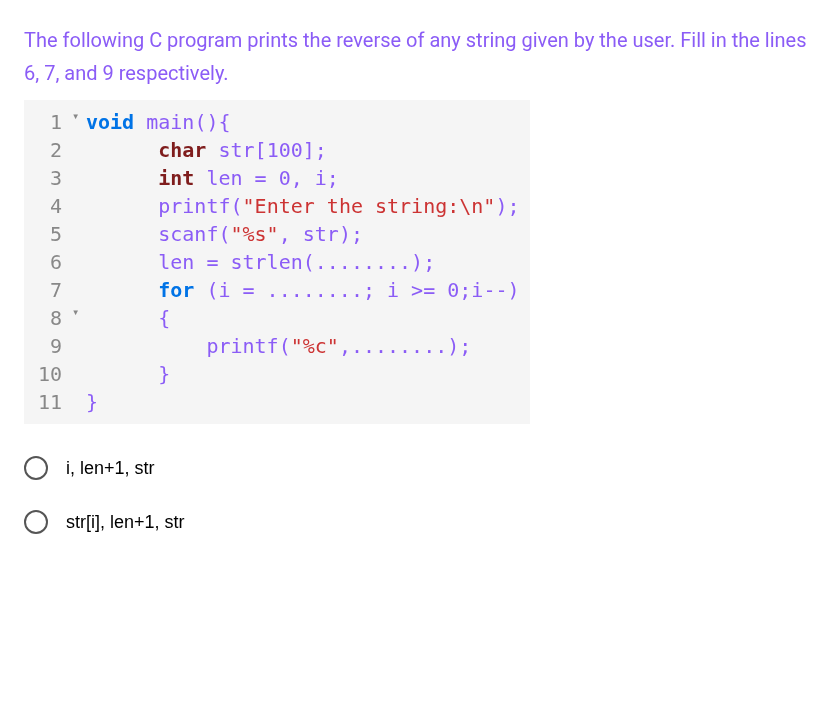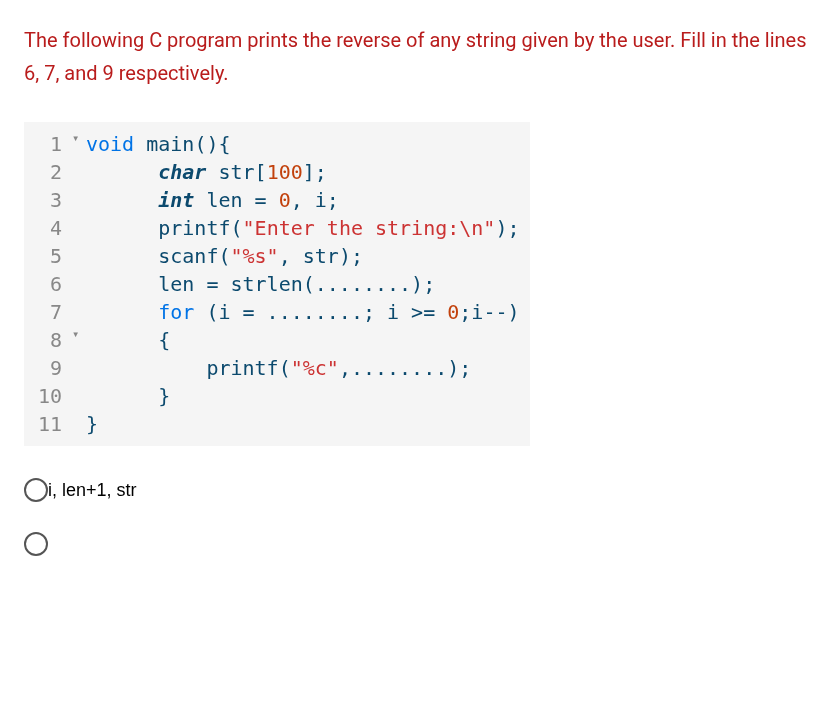--- a/index.html
+++ b/index.html
@@ -10,22 +10,22 @@
     body {
       font-family: -apple-system, BlinkMacSystemFont, "Segoe UI", Roboto, sans-serif;
       padding: 24px;
       background: #fff;
       color: #000;
       width: 838px;
     }
     .question-text {
       font-size: 20px;
       line-height: 1.65;
-      color: #b91c1c;
-      margin-bottom: 32px;
+      color: #8b5cf6;
+      margin-bottom: 10px;
     }
     .code-block {
       background: #f5f5f5;
       display: inline-block;
       padding: 8px 10px 8px 6px;
       margin-bottom: 30px;
       font-family: "Consolas", "Menlo", "Monaco", monospace;
       font-size: 20px;
       line-height: 1.4;
     }
@@ -36,34 +36,35 @@
     .line-number {
       width: 42px;
       text-align: right;
       color: #888;
       padding-right: 10px;
       user-select: none;
     }
     .code-content {
       white-space: pre;
     }
-    .kw { color: #0073e6; font-weight: normal; }
-    .type { color: #0c4a6e; font-weight: bold; font-style: italic; }
-    .num { color: #c2410c; }
+    .kw { color: #0073e6; font-weight: bold; }
+    .type { color: #7f1d1d; font-weight: bold; }
+    .num { color: #8b5cf6; }
     .str { color: #cc3333; }
-    .plain { color: #0c4a6e; }
+    .plain { color: #8b5cf6; }
     .options {
       display: flex;
       flex-direction: column;
       gap: 30px;
       margin-top: 2px;
     }
     .option {
       display: flex;
       align-items: center;
+      gap: 18px;
     }
     .radio {
       width: 24px;
       height: 24px;
       border: 2px solid #555;
       border-radius: 50%;
       flex-shrink: 0;
     }
     .option-label {
       font-size: 18px;
@@ -80,17 +81,18 @@
 
 <div class="code-block"><div class="code-line"><span class="line-number">1</span><span style="width: 14px; display: inline-block; color: rgb(136, 136, 136); font-size: 12px;">▾</span><span class="code-content"><span class="kw">void</span><span class="plain"> main(){</span></span></div><div class="code-line"><span class="line-number">2</span><span style="width: 14px; display: inline-block; color: rgb(136, 136, 136); font-size: 12px;"></span><span class="code-content"><span class="plain">      </span><span class="type">char</span><span class="plain"> str[</span><span class="num">100</span><span class="plain">];</span></span></div><div class="code-line"><span class="line-number">3</span><span style="width: 14px; display: inline-block; color: rgb(136, 136, 136); font-size: 12px;"></span><span class="code-content"><span class="plain">      </span><span class="type">int</span><span class="plain"> len = </span><span class="num">0</span><span class="plain">, i;</span></span></div><div class="code-line"><span class="line-number">4</span><span style="width: 14px; display: inline-block; color: rgb(136, 136, 136); font-size: 12px;"></span><span class="code-content"><span class="plain">      printf(</span><span class="str">"Enter the string:\n"</span><span class="plain">);</span></span></div><div class="code-line"><span class="line-number">5</span><span style="width: 14px; display: inline-block; color: rgb(136, 136, 136); font-size: 12px;"></span><span class="code-content"><span class="plain">      scanf(</span><span class="str">"%s"</span><span class="plain">, str);</span></span></div><div class="code-line"><span class="line-number">6</span><span style="width: 14px; display: inline-block; color: rgb(136, 136, 136); font-size: 12px;"></span><span class="code-content"><span class="plain">      len = strlen(........);</span></span></div><div class="code-line"><span class="line-number">7</span><span style="width: 14px; display: inline-block; color: rgb(136, 136, 136); font-size: 12px;"></span><span class="code-content"><span class="plain">      </span><span class="kw">for</span><span class="plain"> (i = ........; i &gt;= </span><span class="num">0</span><span class="plain">;i--)</span></span></div><div class="code-line"><span class="line-number">8</span><span style="width: 14px; display: inline-block; color: rgb(136, 136, 136); font-size: 12px;">▾</span><span class="code-content"><span class="plain">      {</span></span></div><div class="code-line"><span class="line-number">9</span><span style="width: 14px; display: inline-block; color: rgb(136, 136, 136); font-size: 12px;"></span><span class="code-content"><span class="plain">          printf(</span><span class="str">"%c"</span><span class="plain">,........);</span></span></div><div class="code-line"><span class="line-number">10</span><span style="width: 14px; display: inline-block; color: rgb(136, 136, 136); font-size: 12px;"></span><span class="code-content"><span class="plain">      }</span></span></div><div class="code-line"><span class="line-number">11</span><span style="width: 14px; display: inline-block; color: rgb(136, 136, 136); font-size: 12px;"></span><span class="code-content"><span class="plain">}</span></span></div></div>
 
 <div class="options">
     <div class="option">
       <div class="radio"></div>
       <div class="option-label">i, len+1, str</div>
     </div>
     <div class="option">
       <div class="radio"></div>
+      <div class="option-label">str[i], len+1, str</div>
     </div>
   </div>
 
 
 
 
 </body></html>

